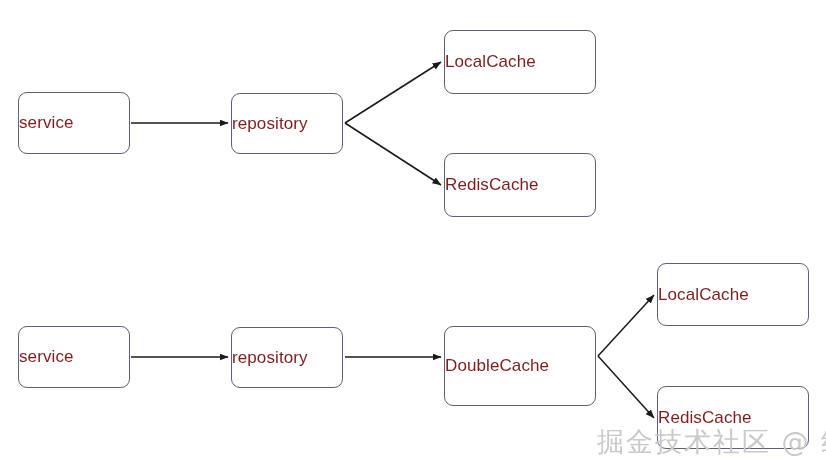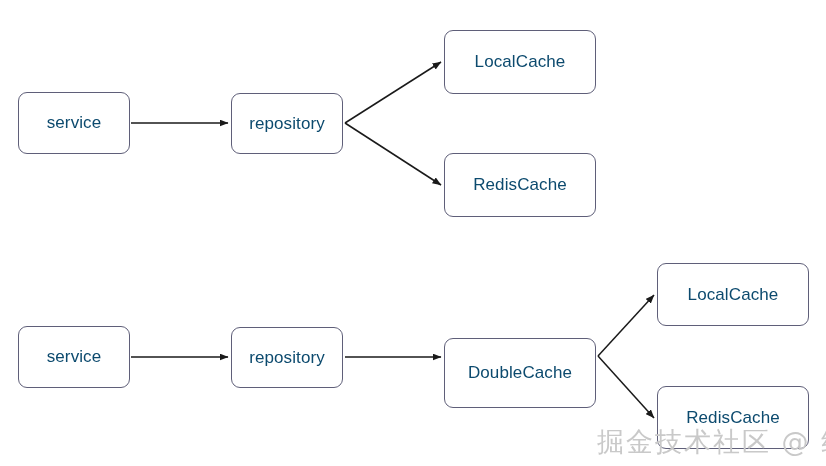--- a/index.html
+++ b/index.html
@@ -26,22 +26,21 @@
     pointer-events: none;
   }
   .node {
     position: absolute;
     box-sizing: border-box;
     background: #ffffff;
     border: 1.6px solid #5f5f79;
     border-radius: 9px;
     display: flex;
     align-items: center;
-    justify-content: center;
-    color: #0c4a6e;
+    color: #7f1d1d;
     font-size: 17px;
     letter-spacing: 0.1px;
     white-space: nowrap;
   }
   .watermark {
     position: absolute;
     color: #c9c9c9;
     font-size: 27px;
     letter-spacing: 2px;
     white-space: nowrap;
@@ -83,21 +82,21 @@
       </div>
       <div class="node" style="left: 444px; top: 153px; width: 152px; height: 64px; border-color: rgb(95, 95, 121); background: rgb(255, 255, 255);">
         <span>RedisCache</span>
       </div>
       <div class="node" style="left: 18px; top: 326px; width: 112px; height: 62px; border-color: rgb(95, 95, 121); background: rgb(255, 255, 255);">
         <span>service</span>
       </div>
       <div class="node" style="left: 231px; top: 327px; width: 112px; height: 61px; border-color: rgb(95, 95, 121); background: rgb(255, 255, 255);">
         <span>repository</span>
       </div>
-      <div class="node" style="left: 444px; top: 338px; width: 152px; height: 70px; border-color: rgb(95, 95, 121); background: rgb(255, 255, 255);">
+      <div class="node" style="left: 444px; top: 326px; width: 152px; height: 80px; border-color: rgb(95, 95, 121); background: rgb(255, 255, 255);">
         <span>DoubleCache</span>
       </div>
       <div class="node" style="left: 657px; top: 263px; width: 152px; height: 63px; border-color: rgb(95, 95, 121); background: rgb(255, 255, 255);">
         <span>LocalCache</span>
       </div>
       <div class="node" style="left: 657px; top: 386px; width: 152px; height: 63px; border-color: rgb(95, 95, 121); background: rgb(255, 255, 255);">
         <span>RedisCache</span>
       </div>
     </div>
 

